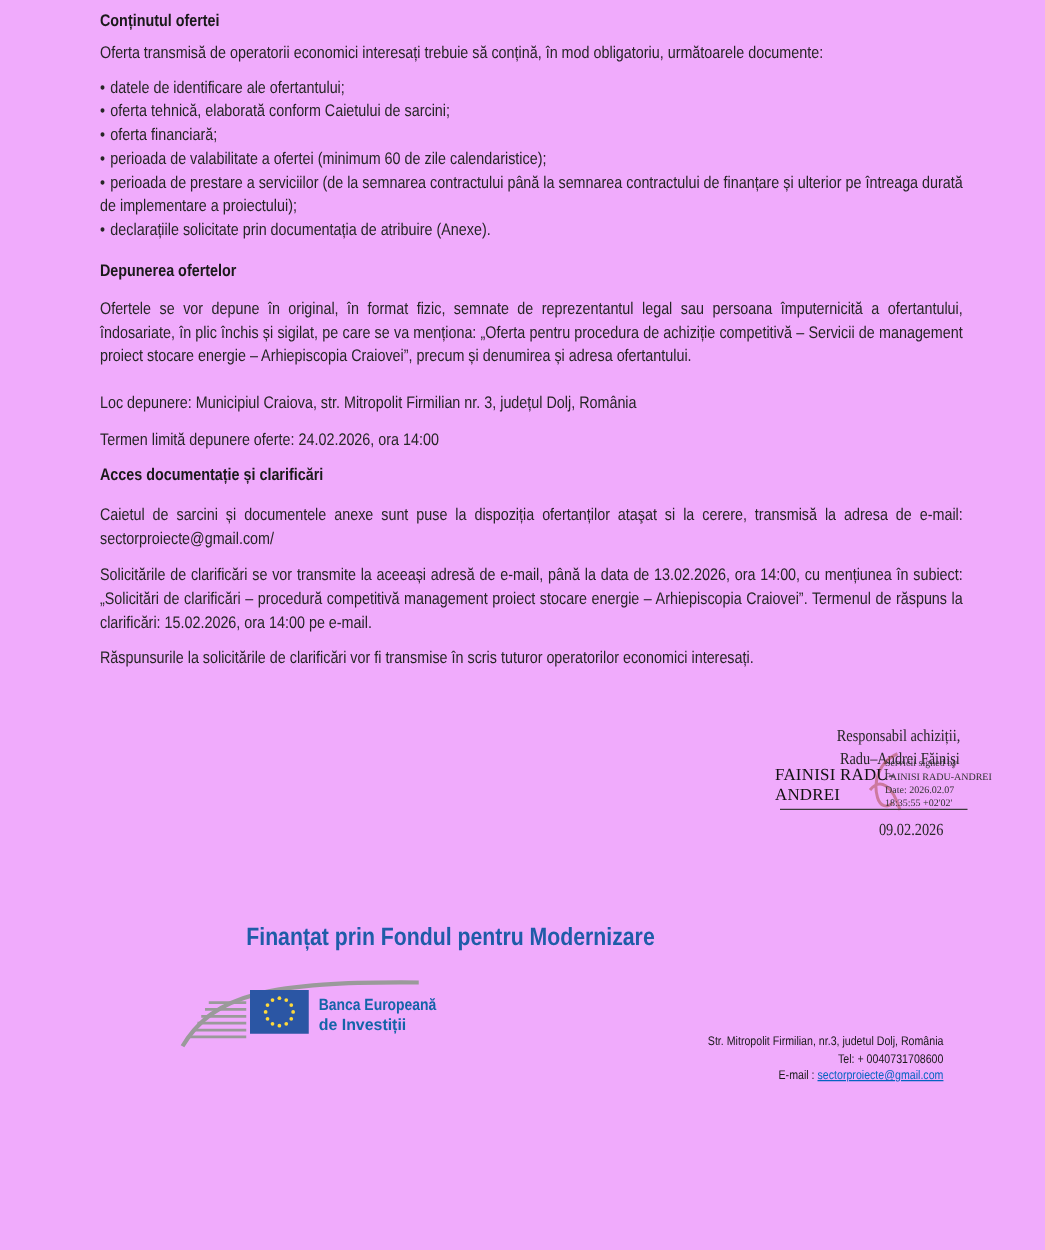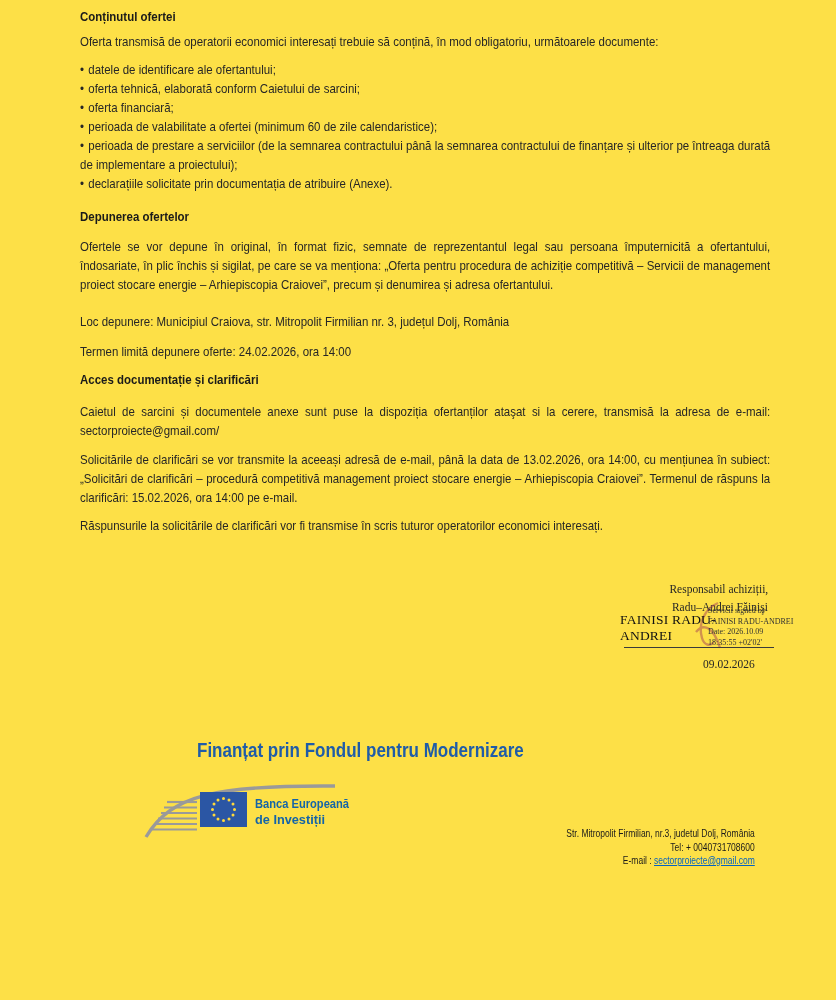--- a/index.html
+++ b/index.html
@@ -1,17 +1,17 @@
 <!DOCTYPE html>
 <html><head>
 <meta charset="utf-8">
 <style>
   html,body { margin:0; padding:0; background:#ffffff; }
   .page {
-    position:relative; width:836px; height:1000px; background:#fde047;
+    position:relative; width:836px; height:1000px; background:#f0abfc;
     font-family:"Liberation Sans","DejaVu Sans",sans-serif; color:#262626;
     overflow:hidden;
   }
   
   .content {
     position:absolute; left:80px; top:7px; width:812px;
     transform:scaleX(0.85); transform-origin:0 0;
     font-size:13.5px; line-height:19px; text-align:justify;
   }
   .content .h { font-weight:bold; color:#1a1a1a; text-align:left; }
@@ -104,21 +104,21 @@
     <div class="sig-name">Radu–Andrei Făiniși</div>
 
     <svg class="sig-flourish" width="30" height="52" viewBox="0 0 30 52">
       <path d="M26 3 C12 9 6 24 10 38 C12 45 18 47 22 42 M4 32 C12 22 22 28 28 48" fill="none" stroke="#b05252" stroke-width="2.4"></path>
     </svg>
 
     <div class="sig-stamp-big">FAINISI RADU-ANDREI</div>
     <div class="sig-stamp-small">
       <span>Servicii signed by</span>
       <span>FAINISI RADU-ANDREI</span>
-      <span>Date: 2026.10.09</span>
+      <span>Date: 2026.02.07</span>
       <span>18:35:55 +02'02'</span>
     </div>
     <div class="sig-line"></div>
     <div class="sig-date">09.02.2026</div>
   </div>
 
   <div class="funding-title">Finanțat prin Fondul pentru Modernizare</div>
 
   <svg class="eib-logo" width="210" height="60" viewBox="0 0 210 60">
     <path d="M3 56 C 28 14, 72 4, 192 5" fill="none" stroke="#9a9a9a" stroke-width="3.4"></path>

